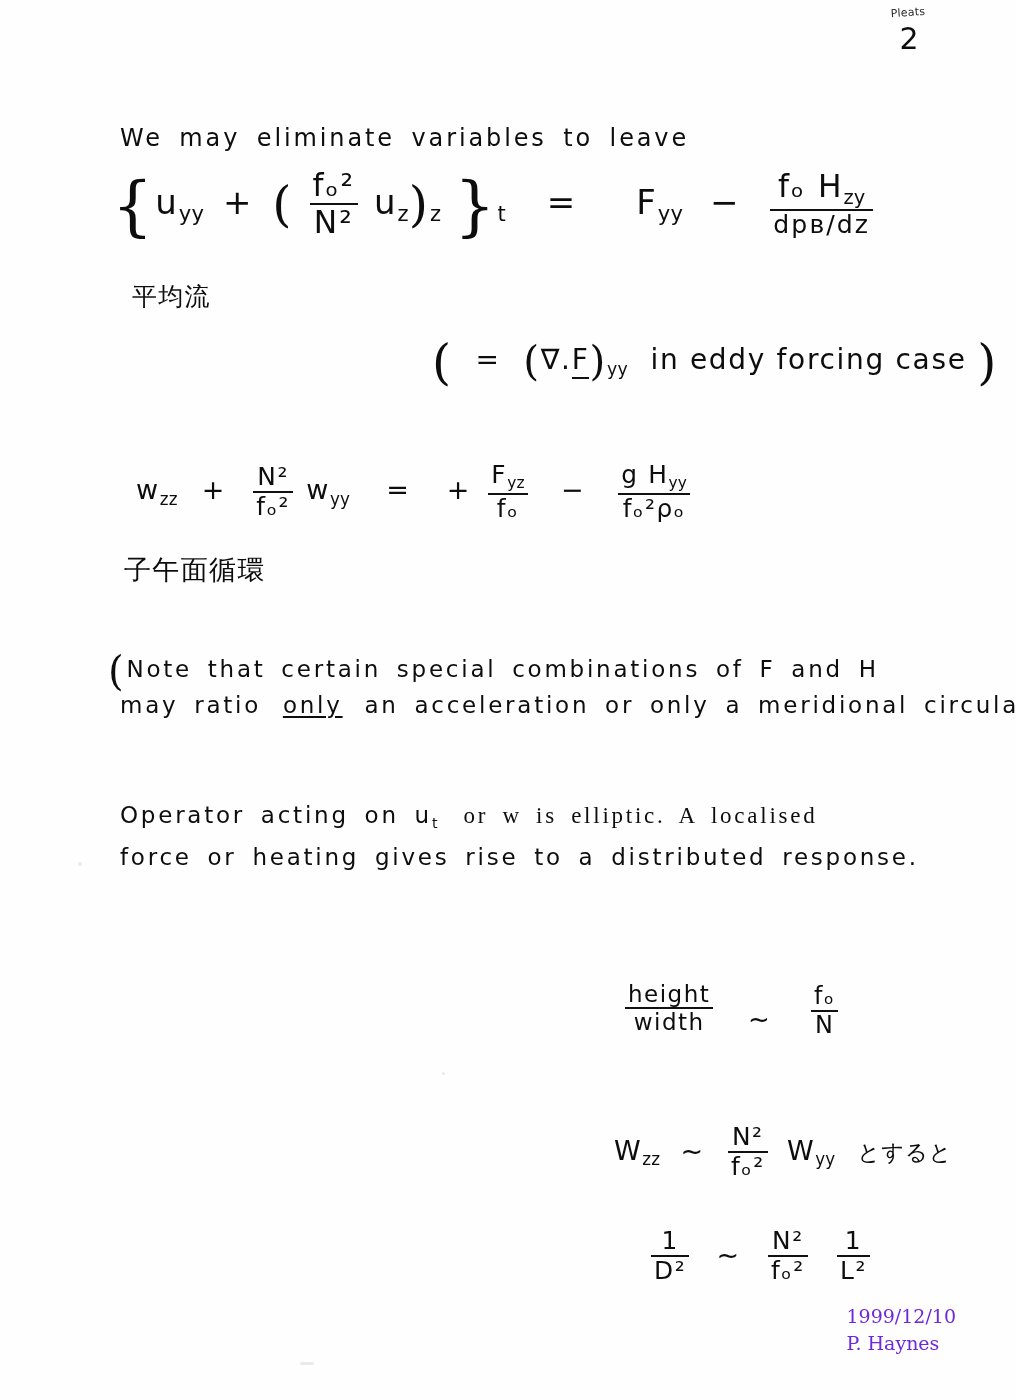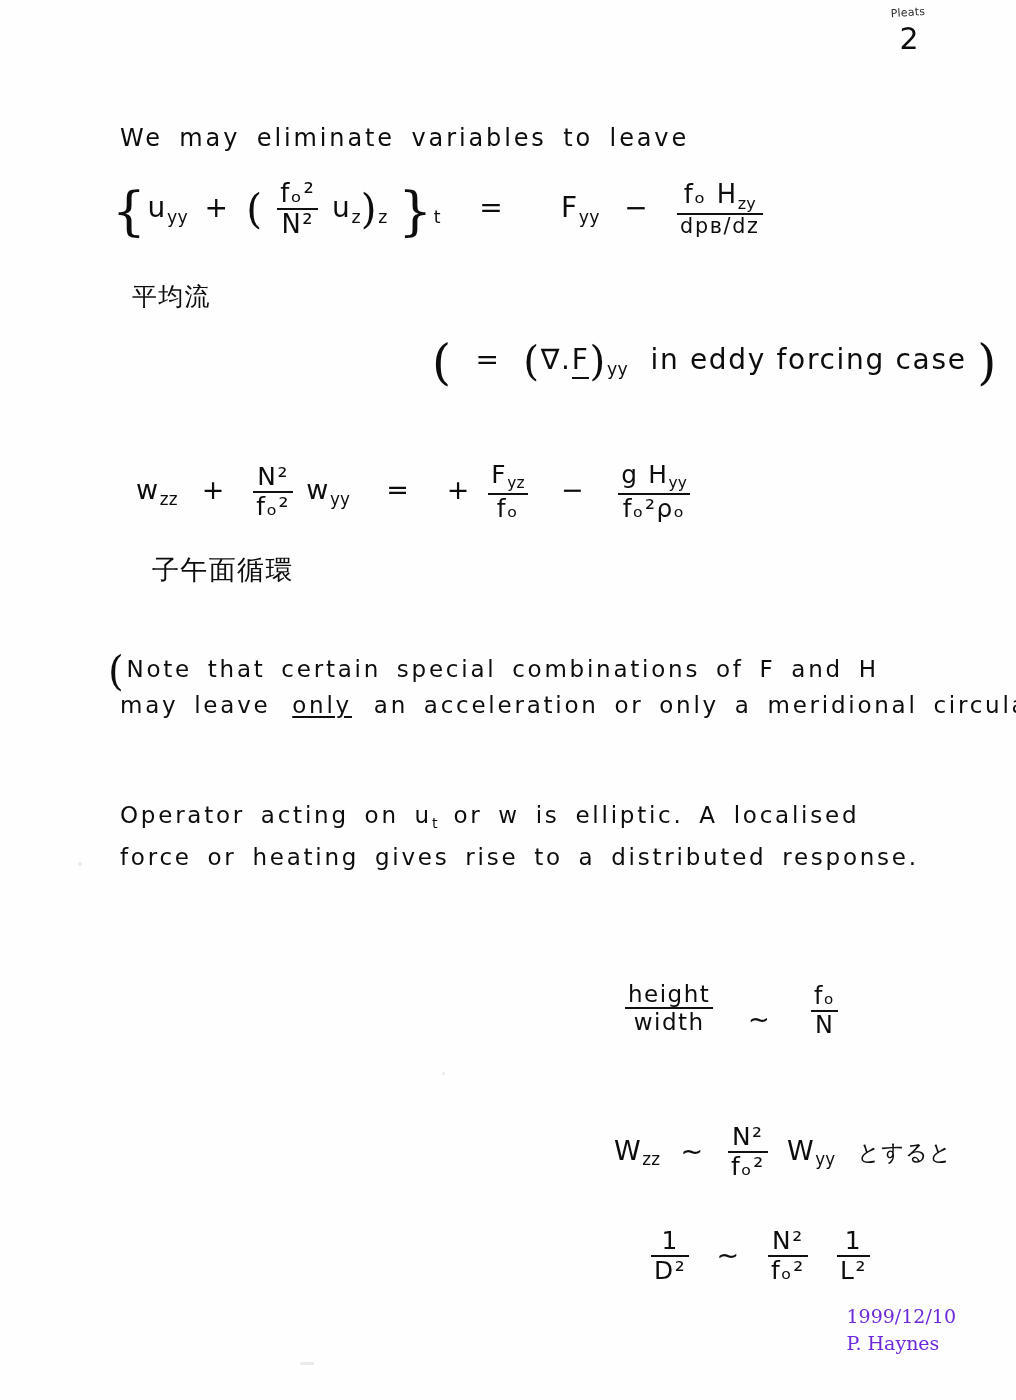--- a/index.html
+++ b/index.html
@@ -128,21 +128,21 @@
 
 <div class="page">
 
   <div class="pagenum">
     <span class="scribble">Pleats</span>
     <span class="num hw" style="position:relative;right:auto;top:auto;">2</span>
   </div>
 
   <div class="hw hw-line" style="left:120px; top:124px; font-size:24px;">We may eliminate variables to leave</div>
 
-  <div class="hw" style="left:112px; top:180px; font-size:28px;">
+  <div class="hw" style="left:112px; top:168px; font-size:34px;">
     <span class="brace">{</span><span>u</span><sub>yy</sub>
     <span style="margin:0 6px;">+</span>
     <span class="paren-big">(</span>
     <span class="frac">
       <span class="num">fₒ²</span>
       <span class="bar"></span>
       <span class="den">N²</span>
     </span>
     <span>u</span><sub>z</sub><span class="paren-big">)</span><sub>z</sub>
     <span class="brace">}</span><sub>t</sub>
@@ -183,34 +183,34 @@
       <span class="den">fₒ</span>
     </span>
     <span style="margin:0 20px;">−</span>
     <span class="frac">
       <span class="num"><span>g</span> <span>H</span><sub>yy</sub></span>
       <span class="bar"></span>
       <span class="den">fₒ²ρₒ</span>
     </span>
   </div>
 
-  <div class="hw cjk" style="left:152px; top:552px; font-size:27px;">子午面循環</div>
+  <div class="hw cjk" style="left:124px; top:552px; font-size:27px;">子午面循環</div>
 
   <div class="hw hw-line" style="left:108px; top:612px; font-size:23px;margin-top:36px;">
     <span class="paren-huge">(</span><span>Note that certain special combinations of F and H</span>
   </div>
   <div class="hw hw-line" style="left:120px; top:692px; font-size:23px;">
-    <span>may leave</span>
+    <span>may ratio</span>
     <span class="underline" style="margin:0 6px;">only</span>
     <span>an acceleration   or   only a meridional circulation</span>
   </div>
 
   <div class="hw hw-line" style="left:120px; top:802px; font-size:23px;">
     <span>Operator acting on u</span><sub>t</sub>
-    <span style="margin-left:0;">or w is elliptic. A localised</span>
+    <span style="margin-left:10px;font-family:Liberation Serif, serif;">or w is elliptic. A localised</span>
   </div>
   <div class="hw hw-line" style="left:120px; top:844px; font-size:23px;">force or heating gives rise to a distributed response.</div>
 
   <div class="hw" style="left:622px; top:982px; font-size:25px;">
     <span class="frac">
       <span class="num">height</span>
       <span class="bar"></span>
       <span class="den">width</span>
     </span>
   </div>

